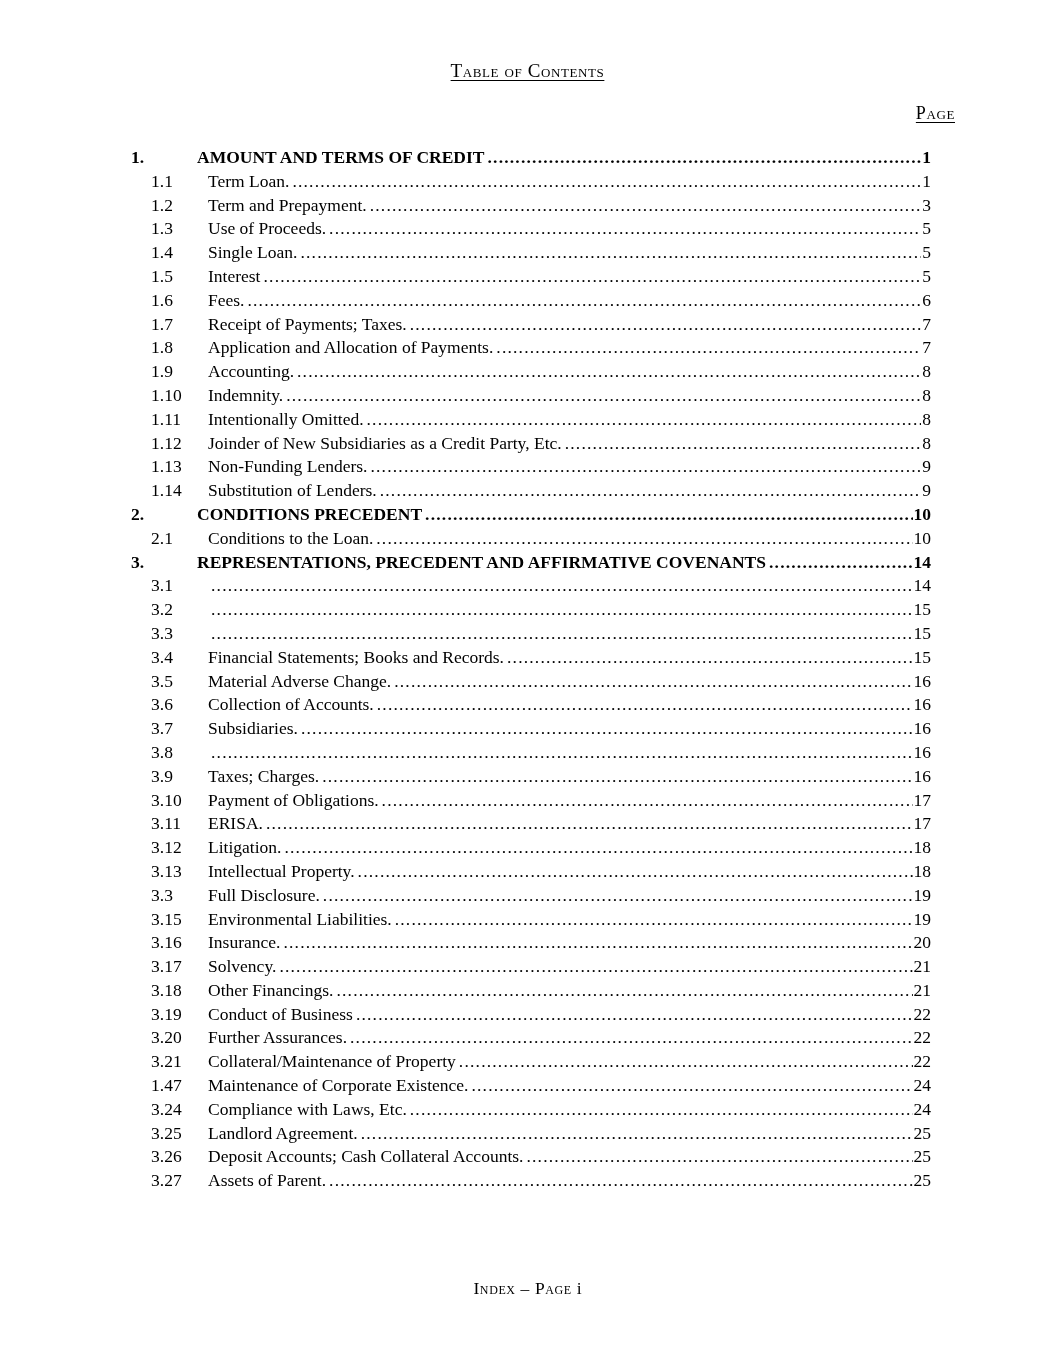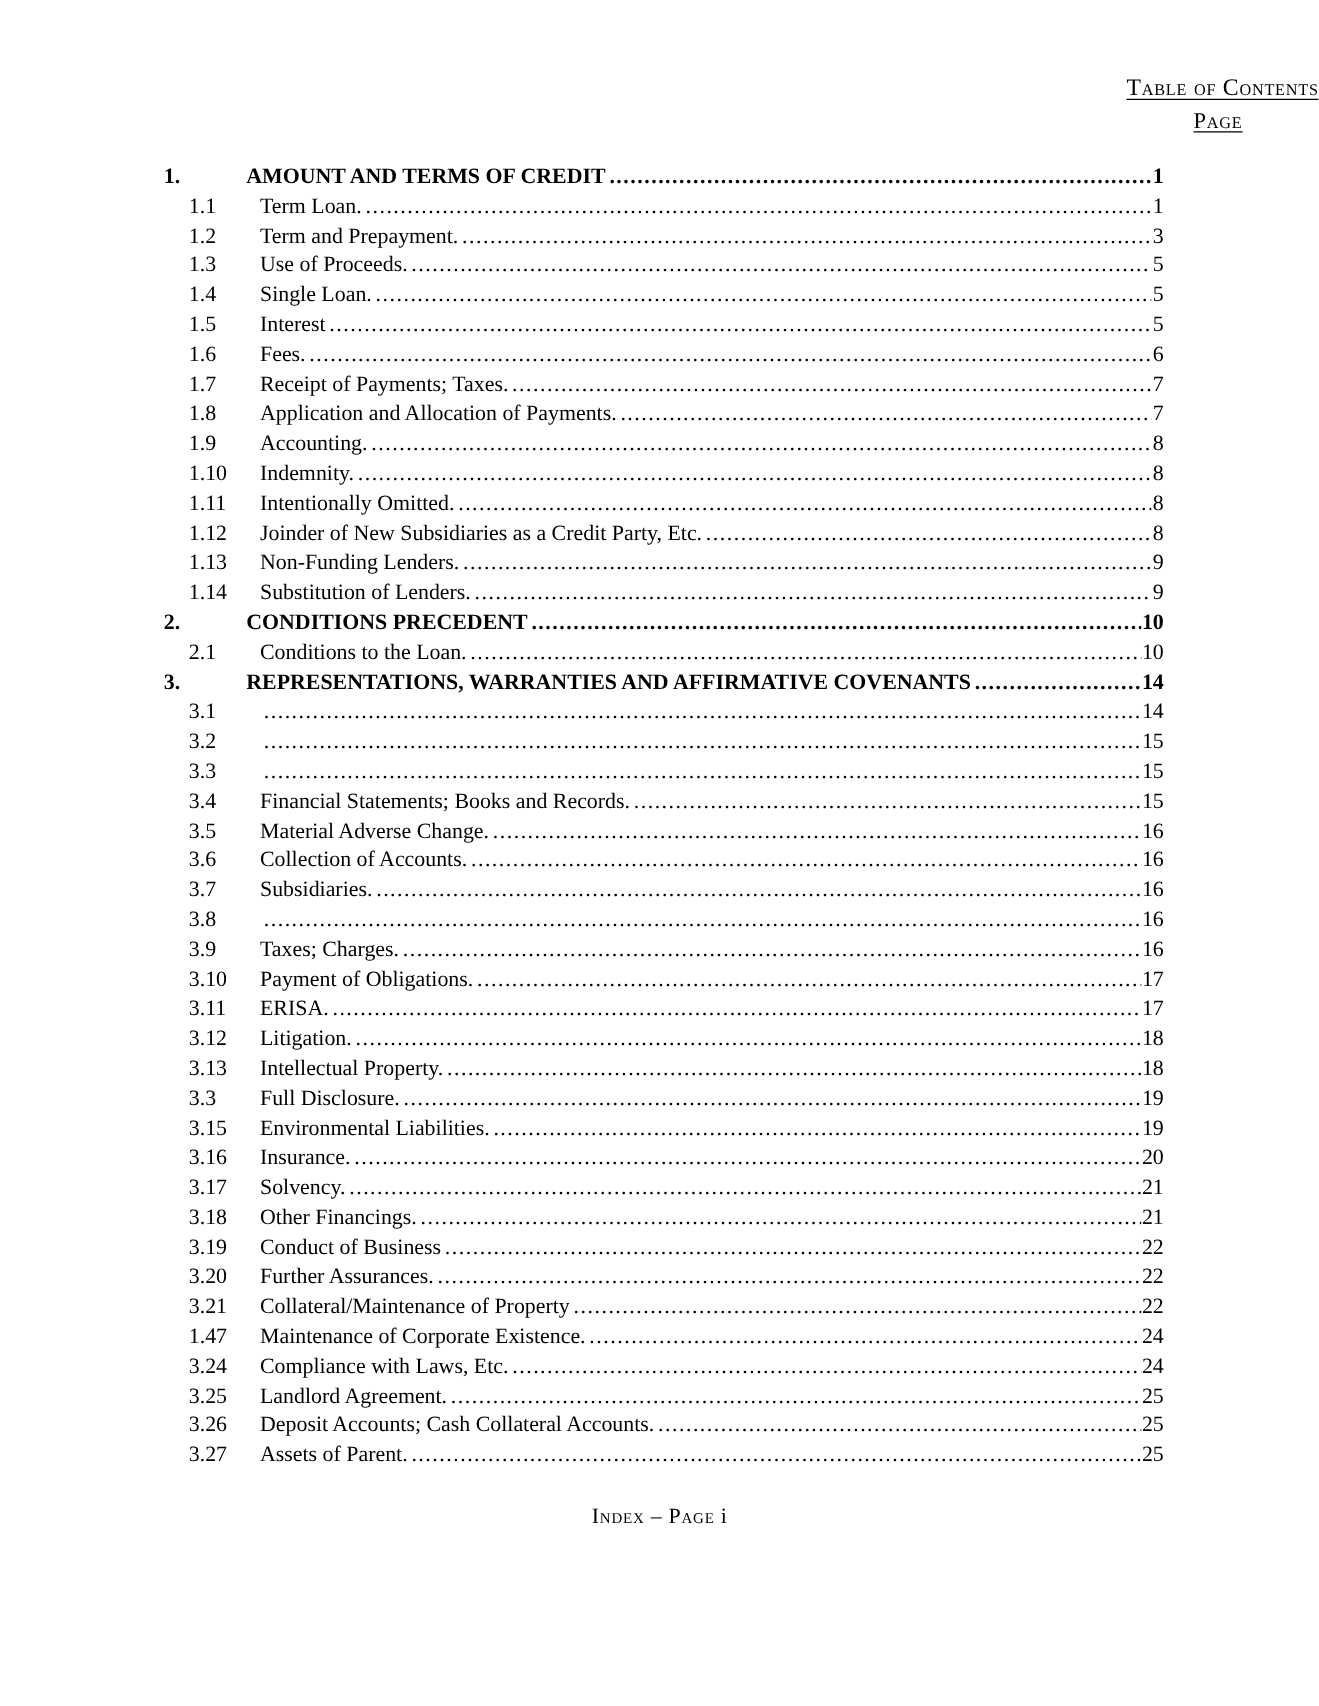--- a/index.html
+++ b/index.html
@@ -20,26 +20,26 @@
   .sc {
     font-variant: small-caps;
     letter-spacing: 0.6px;
   }
   .underline {
     text-decoration: underline;
     text-underline-offset: 3px;
   }
   .toc-title {
     padding-top: 60px;
-    text-align: right;
+    text-align: center;
     font-size: 19px;
   }
   .page-label-row {
-    margin-top: 4px;
-    padding-right: 61px;
+    margin-top: 21px;
+    padding-right: 100px;
     text-align: right;
     font-size: 18px;
   }
   .toc-list {
     margin: 22px 124px 0 131px; 
   }
   .entry {
     display: flex;
     align-items: baseline;
     font-size: 17.5px;
@@ -70,21 +70,21 @@
   }
   .entry .dots::after {
     content: "................................................................................................................................................................................................";
   }
   .entry .page-num {
     flex: none;
     text-align: right;
   }
   .footer {
     position: absolute;
-    top: 1202px;
+    top: 1278px;
     left: 0;
     width: 100%;
     text-align: center;
     font-size: 17.5px;
   }
 </style>
 </head>
 <body>
 
 <div class="page">
@@ -212,21 +212,21 @@
 
   <div class="entry">
     <span class="num">2.1</span>
     <span class="title">Conditions to the Loan. </span>
     <span class="dots"></span>
     <span class="page-num">10</span>
   </div>
 
   <div class="entry top">
     <span class="num">3.</span>
-    <span class="title">REPRESENTATIONS, WARRANTIES AND AFFIRMATIVE COVENANTS</span>
+    <span class="title">REPRESENTATIONS, PRECEDENT AND AFFIRMATIVE COVENANTS</span>
     <span class="dots"></span>
     <span class="page-num">14</span>
   </div>
 
   <div class="entry">
     <span class="num">3.1</span>
     <span class="dots"></span>
     <span class="page-num">14</span>
   </div>
 

